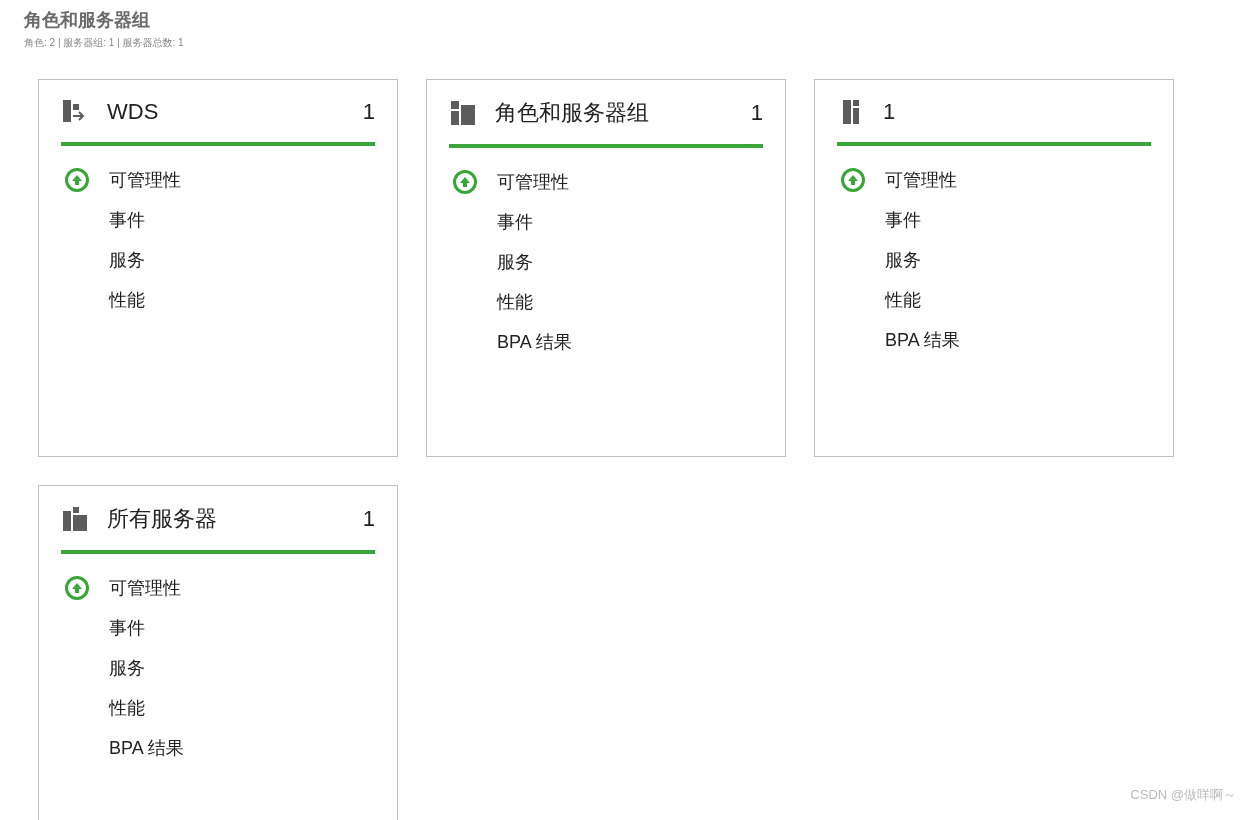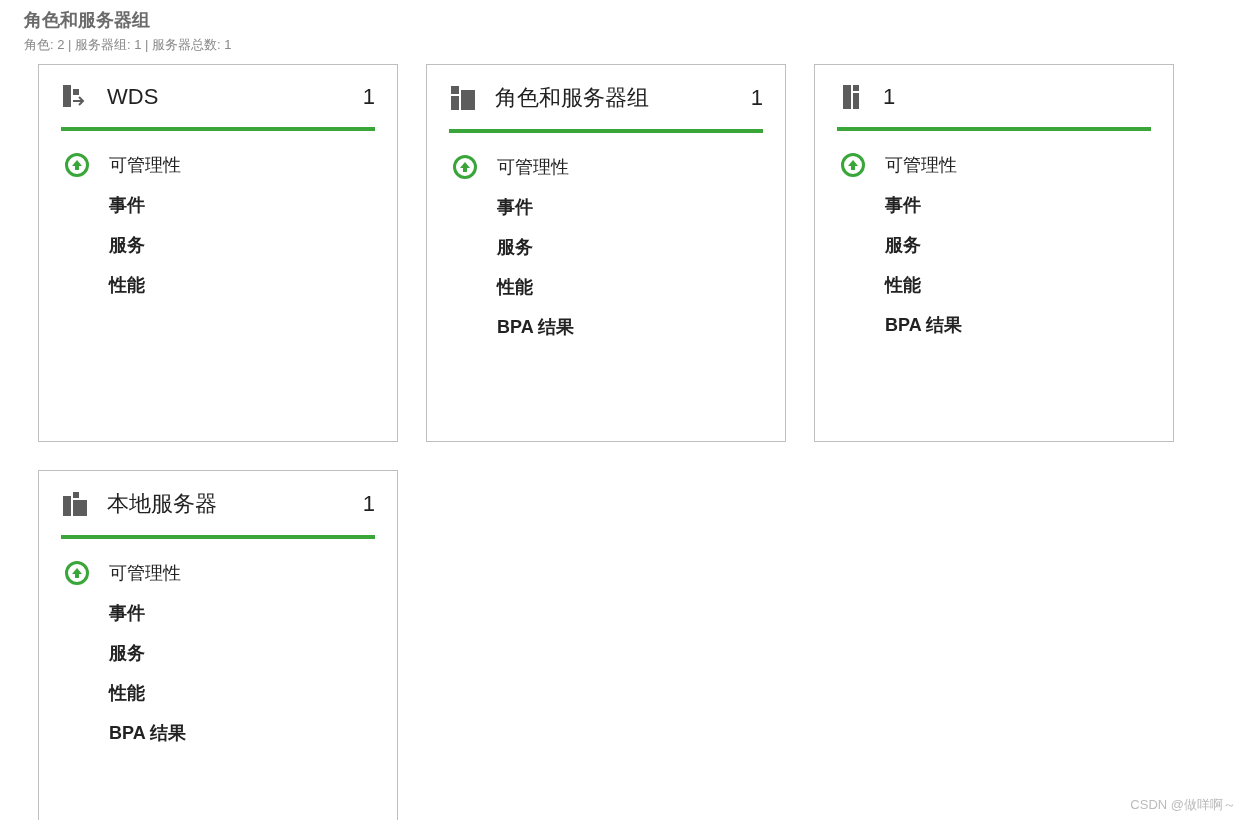--- a/index.html
+++ b/index.html
@@ -12,23 +12,23 @@
       color: #333;
       position: relative;
     }
     .header-title {
       font-size: 18px;
       color: #6a6a6a;
       font-weight: 700;
       margin-bottom: 4px;
     }
     .header-sub {
-      font-size: 13px;
+      font-size: 10px;
       color: #888;
-      margin-bottom: 10px;
+      margin-bottom: 29px;
     }
     .tiles {
       display: flex;
       flex-wrap: wrap;
       gap: 28px;
       padding-left: 14px;
     }
     .tile {
       width: 360px;
       height: 378px;
@@ -79,26 +79,25 @@
       justify-content: center;
       flex-shrink: 0;
     }
     .status-icon svg { display:block; }
     .row-text {
       font-size: 18px;
       color: #222;
     }
     .row-indent {
       padding-left: 48px;
-      font-weight: bold;
     }
     .watermark {
       position: absolute;
       right: 10px;
-      bottom: 6px;
+      bottom: 16px;
       font-size: 13px;
       color: #bbb;
     }
   </style>
 </head>
 <body>
 
 <div class="header-title">角色和服务器组</div>
 <div class="header-sub">角色: 2 | 服务器组: 1 | 服务器总数: 1</div>
 
@@ -207,21 +206,21 @@
 
   <div class="tile">
     <div class="tile-head">
       <span class="tile-icon">
         <svg viewBox="0 0 28 28" fill="#5c5c5c">
             <rect x="2" y="6" width="8" height="20"></rect>
             <rect x="12" y="2" width="6" height="6"></rect>
             <rect x="12" y="10" width="14" height="16"></rect>
           </svg>
       </span>
-      <span class="tile-title">本地服务器</span>
+      <span class="tile-title">所有服务器</span>
       <span class="tile-count">1</span>
     </div>
     <div class="tile-divider"></div>
     <div class="tile-row">
       <span class="status-icon">
         <svg width="12" height="12" viewBox="0 0 12 12">
             <path d="M6 1 L11 7 L8 7 L8 11 L4 11 L4 7 L1 7 Z" fill="#3aa63a"></path>
           </svg>
       </span>
       <span class="row-text">可管理性</span>

